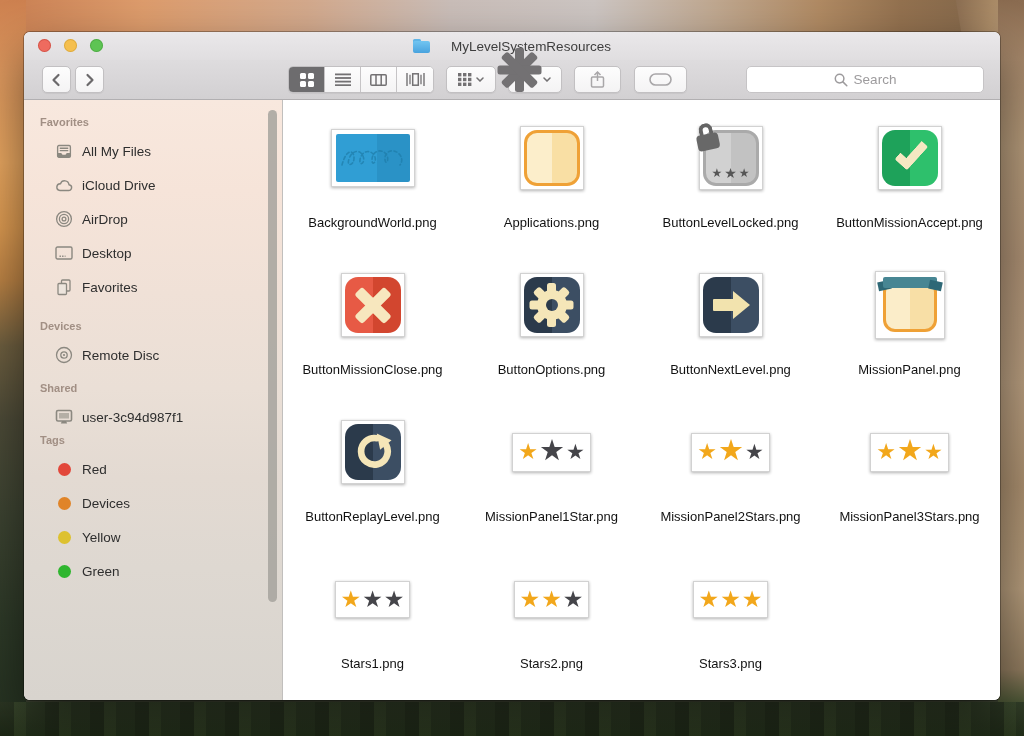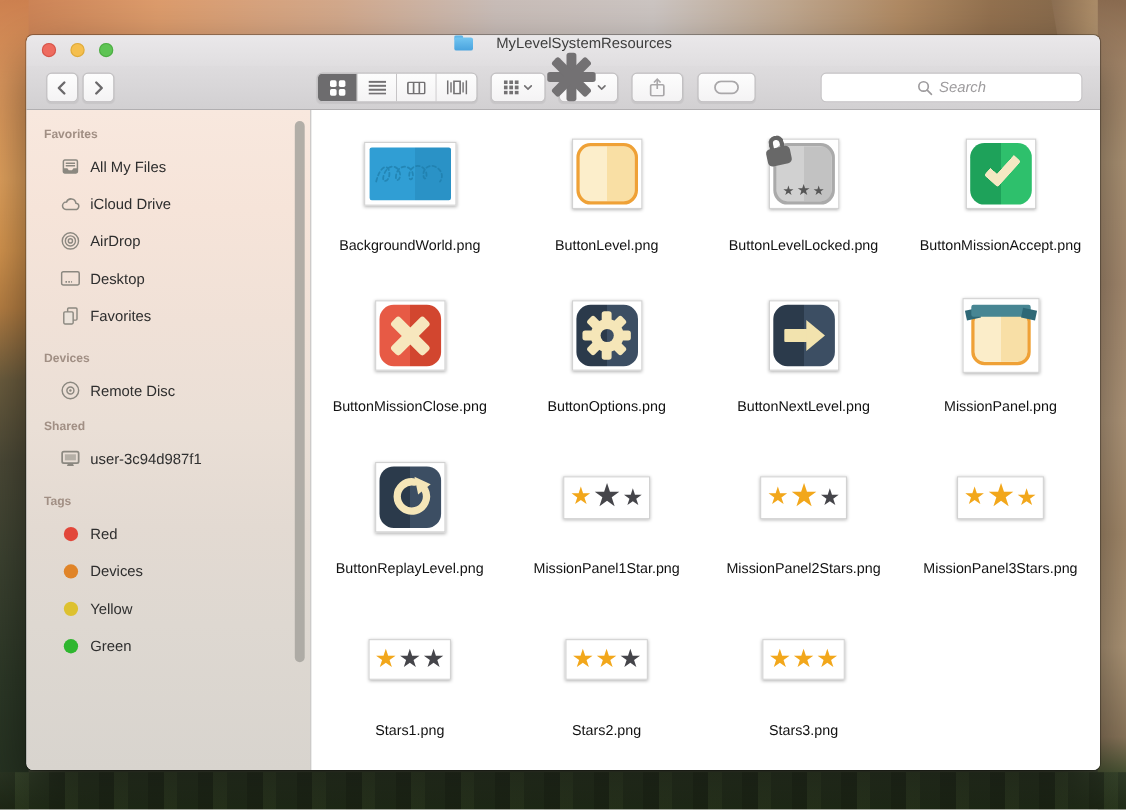--- a/index.html
+++ b/index.html
@@ -26,37 +26,37 @@
     border-radius:6px; background:#fff; overflow:hidden;
     box-shadow:0 22px 50px rgba(0,0,0,.5), 0 0 0 1px rgba(0,0,0,.28); }
 
   .titlebar { position:relative; height:28px;
     background:linear-gradient(#eae8ea,#e0dee0); }
   .traffic { position:absolute; left:14px; top:7px; display:flex; gap:13px; }
   .tl { width:13px; height:13px; border-radius:50%; display:inline-block; }
   .tl.red { background:#ee6b5f; box-shadow:inset 0 0 0 1px rgba(190,60,50,.5); }
   .tl.yellow { background:#f5bf4e; box-shadow:inset 0 0 0 1px rgba(200,150,40,.5); }
   .tl.green { background:#5ec454; box-shadow:inset 0 0 0 1px rgba(60,150,50,.5); }
-  .title-wrap { height:100%; display:flex; justify-content:center; gap:21px; }
+  .title-wrap { height:100%; display:flex; align-items:center; justify-content:center; gap:21px; }
   .folder-ic { position:relative; width:17px; height:12px; margin-top:2px; }
   .folder-ic::before { content:""; position:absolute; left:0; top:-2px; width:8px; height:4px; border-radius:1.5px 1.5px 0 0; background:#5fb5e7; }
   .folder-ic::after { content:""; position:absolute; inset:0; border-radius:2px; background:linear-gradient(#72c5f1,#49a3de); }
   .win-title { font-size:13.5px; color:#3e3e3e; }
 
   .toolbar { position:relative; height:40px; background:linear-gradient(#dedcde,#d2d0d2); border-bottom:1px solid #b1afb1; }
   .tbtn { position:absolute; top:6px; height:27px; background:linear-gradient(#fdfdfd,#f4f3f4);
     border:1px solid #c2c0c2; border-radius:5px; display:flex; align-items:center; justify-content:center; gap:4px;
     box-shadow:0 1px 1px rgba(0,0,0,.06); }
   .seg { position:absolute; top:6px; height:27px; display:flex; border:1px solid #c2c0c2; border-radius:5px; overflow:hidden;
     background:#fdfdfd; box-shadow:0 1px 1px rgba(0,0,0,.06); }
   .seg > div { width:36px; display:flex; align-items:center; justify-content:center; border-right:1px solid #c6c4c6; background:linear-gradient(#fdfdfd,#f4f3f4); }
   .seg > div:last-child { border-right:none; }
   .seg > div.sel { background:#6d6c6e; }
   .search { position:absolute; top:6px; left:722px; width:238px; height:27px; background:#fff;
-    border:1px solid #c6c4c6; border-radius:5px; display:flex; align-items:center; justify-content:center; gap:6px;font-style:italic; }
+    border:1px solid #c6c4c6; border-radius:5px; display:flex; align-items:center; justify-content:center; gap:6px; }
   .search .ph { font-size:13.5px; color:#9d9b9d; }
 
   .body { display:flex; height:600px; }
 
   
   .sidebar { position:relative; width:259px; flex:0 0 259px; border-right:1px solid #c1bfbd; overflow:hidden;
     background:linear-gradient(180deg,#f8e8de 0%,#f6e4d9 15%,#f0e1d7 32%,#eadfd6 48%,#e3dad2 63%,#ded8d1 78%,#d8d4ce 100%); }
   .side-inner { padding:12px 0 0 16px; }
   .shead { font-size:11px; font-weight:bold; color:#a18f84; margin:10px 0 6px 0; }
   .shead:first-child { margin-top:4px; }
@@ -331,21 +331,21 @@
             <span class="sic">
                 <svg width="18" height="17" viewBox="0 0 18 17">
                   <rect x="1.5" y="1.5" width="15" height="10.5" rx="1.5" fill="none" stroke="#8b8880" stroke-width="1.6"></rect>
                   <rect x="4" y="4" width="10" height="5.5" fill="#8b8880" opacity=".55"></rect>
                   <path d="M7 12 l-1.2 2.6 h6.4 L11 12 Z" fill="#8b8880"></path>
                 </svg>
               </span>
             <span class="slbl">user-3c94d987f1</span>
           </div>
 
-          <div class="shead" style="margin-top:16px;">Tags</div>
+          <div class="shead" style="margin-top:0;">Tags</div>
           <div class="sitem">
             <span class="sic">
                 <span class="tagdot" style="background:#e2473a;"></span>
               </span>
             <span class="slbl">Red</span>
           </div>
           <div class="sitem">
             <span class="sic">
                 <span class="tagdot" style="background:#e08428;"></span>
               </span>
@@ -381,21 +381,21 @@
             </div>
           <div class="fname">BackgroundWorld.png</div>
         </div>
 
         <div class="file">
           <div class="thumb-area">
               <div class="frame sq">
             <div class="art a-level"></div>
           </div>
             </div>
-          <div class="fname">ButtonLevel.png</div>
+          <div class="fname">Applications.png</div>
         </div>
 
         <div class="file">
           <div class="thumb-area">
               <div class="frame sq" style="overflow:visible;">
             <div class="art a-locked">
               <span class="lock">
                     <i></i>
                     <b></b>
                   </span>

